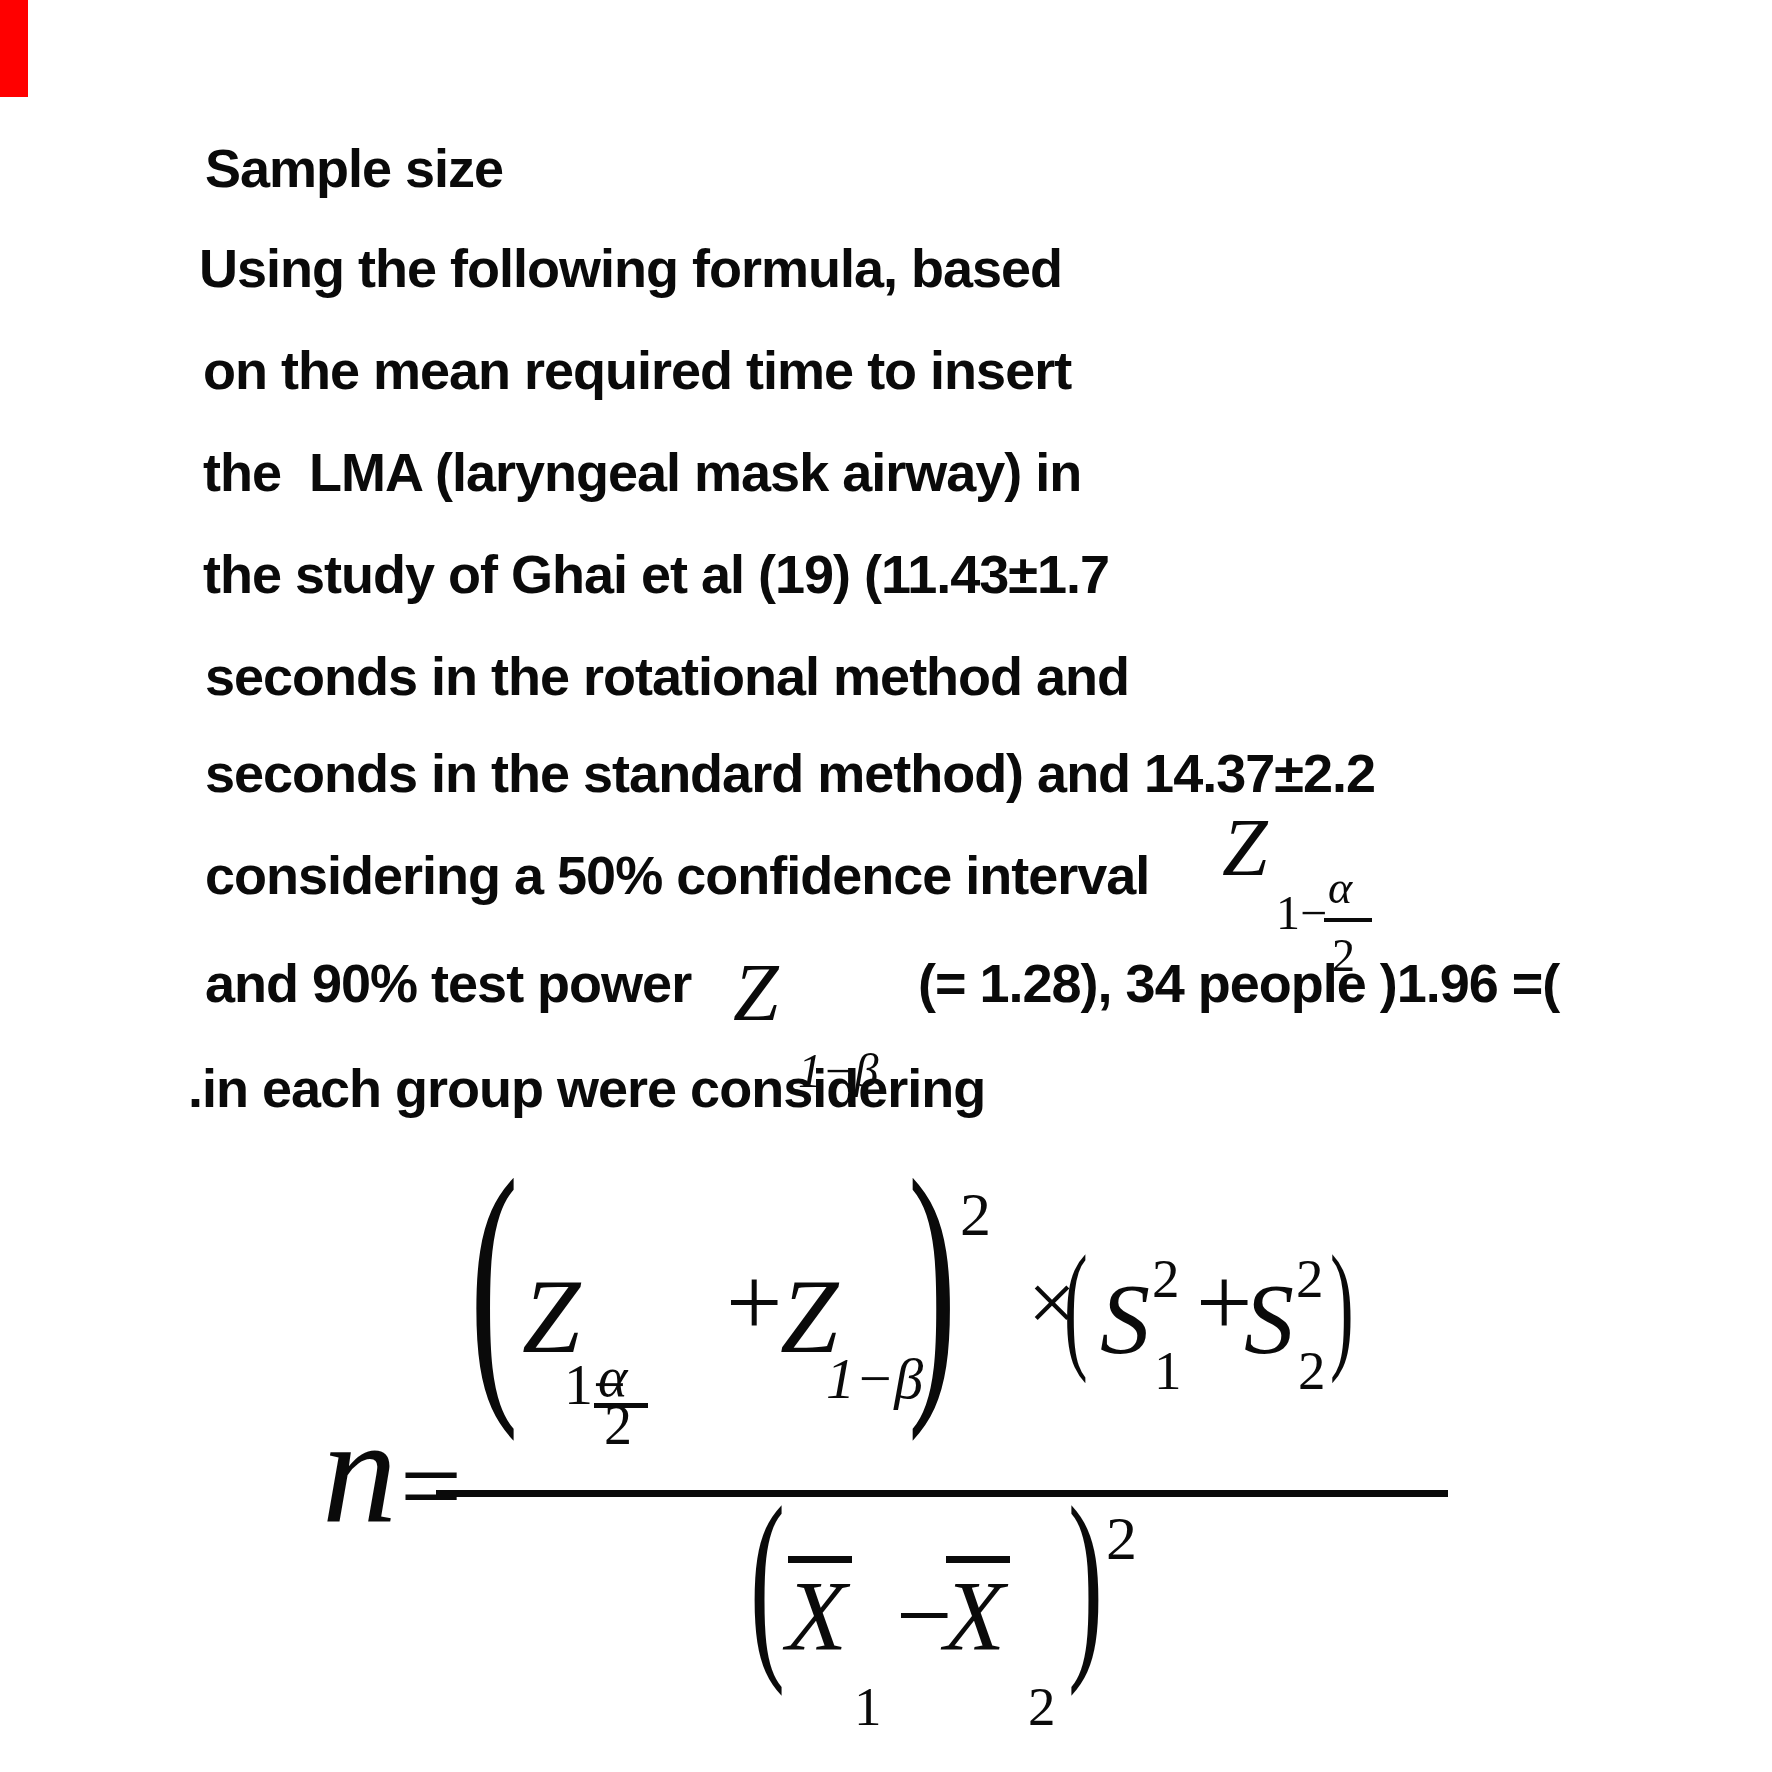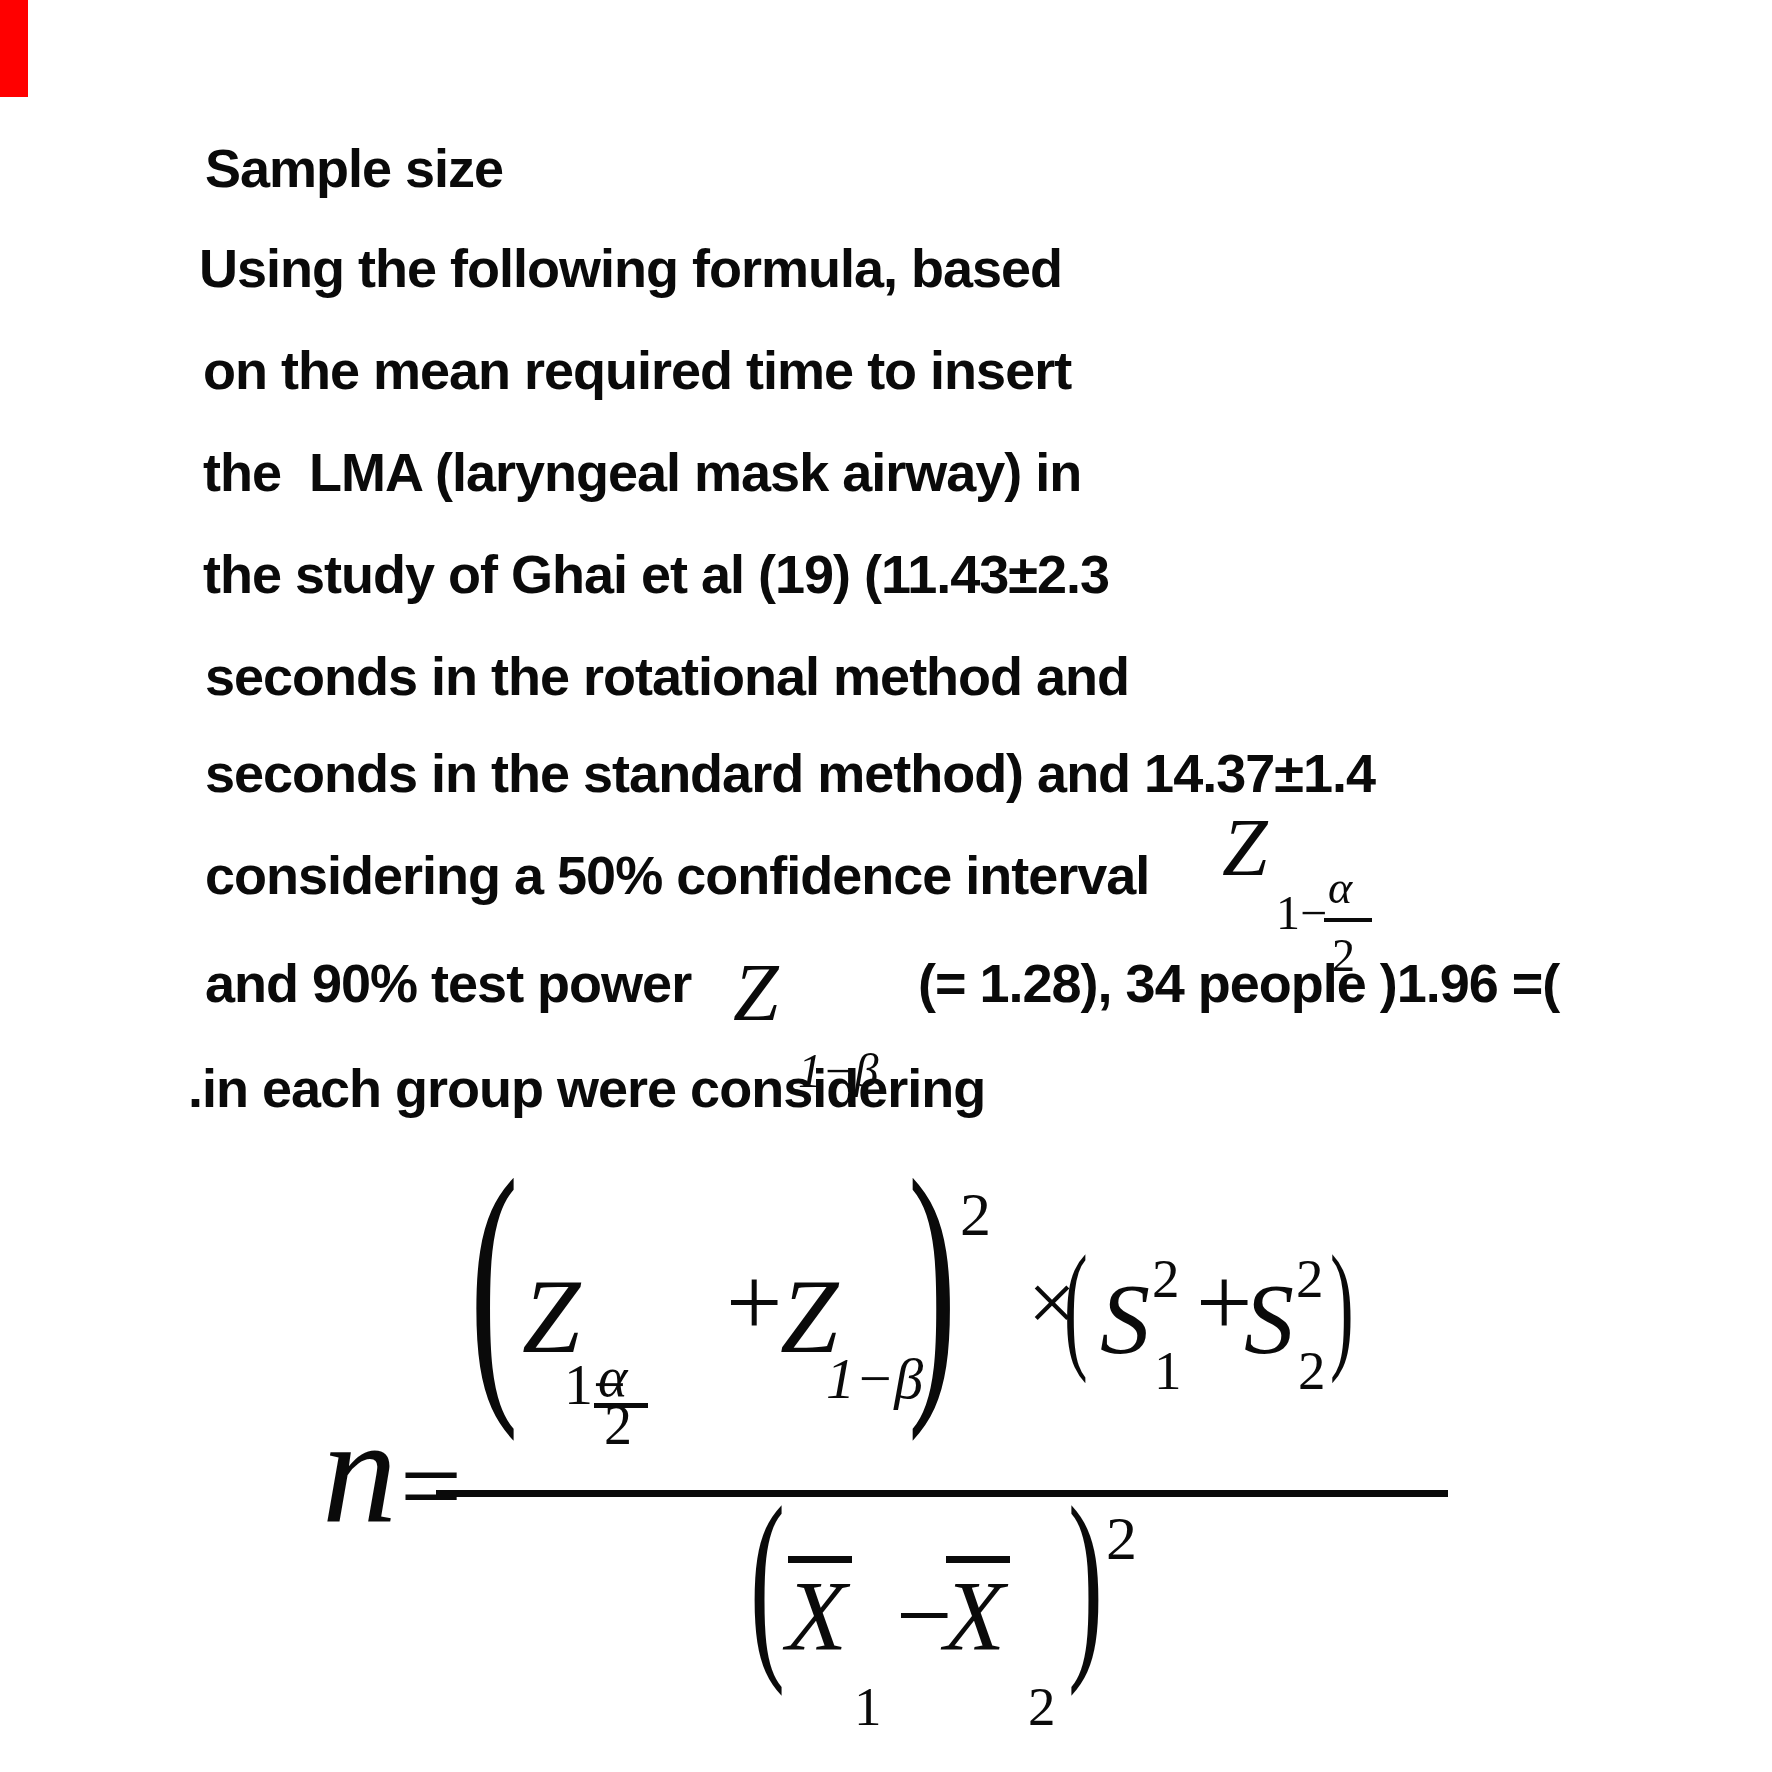--- a/index.html
+++ b/index.html
@@ -39,23 +39,23 @@
 
 <div class="page" style="background: rgb(255, 255, 255); color: rgb(10, 10, 10);">
 
   <div class="red-bar" style="background:#ff0000;"></div>
 
   <div class="title">Sample size</div>
 
   <div class="bodyline" style="left:191px;top:241px;margin-left:8px;">Using the following formula, based</div>
   <div class="bodyline" style="left:203px;top:343px;">on the mean required time to insert</div>
   <div class="bodyline" style="left:203px;top:445px;">the  LMA (laryngeal mask airway) in</div>
-  <div class="bodyline" style="left:203px;top:547px;">the study of Ghai et al (19) (11.43±2.3</div>
+  <div class="bodyline" style="left:203px;top:547px;">the study of Ghai et al (19) (11.43±1.7</div>
   <div class="bodyline" style="left:205px;top:649px;">seconds in the rotational method and</div>
-  <div class="bodyline" style="left:205px;top:746px;">seconds in the standard method) and 14.37±1.4</div>
+  <div class="bodyline" style="left:205px;top:746px;">seconds in the standard method) and 14.37±2.2</div>
   <div class="bodyline" style="left:205px;top:848px;">considering a 50% confidence interval</div>
   <div class="bodyline" style="left:205px;top:956px;">and 90% test power</div>
   <div class="bodyline" style="left:890px;top:956px;margin-left:28px;">(= 1.28), 34 people )1.96 =(</div>
   <div class="bodyline" style="left:188px;top:1061px;">.in each group were considering</div>
 
   <span class="g it" style="left:1222px;top:807px;font-size:82px;">Z</span>
   <span class="g" style="left:1276px;top:889px;font-size:48px;">1−</span>
   <span class="g it" style="left:1328px;top:865px;font-size:46px;">α</span>
   <div class="bar" style="left:1324px;top:918px;width:48px;height:4px;"></div>
   <span class="g" style="left:1332px;top:933px;font-size:46px;">2</span>

